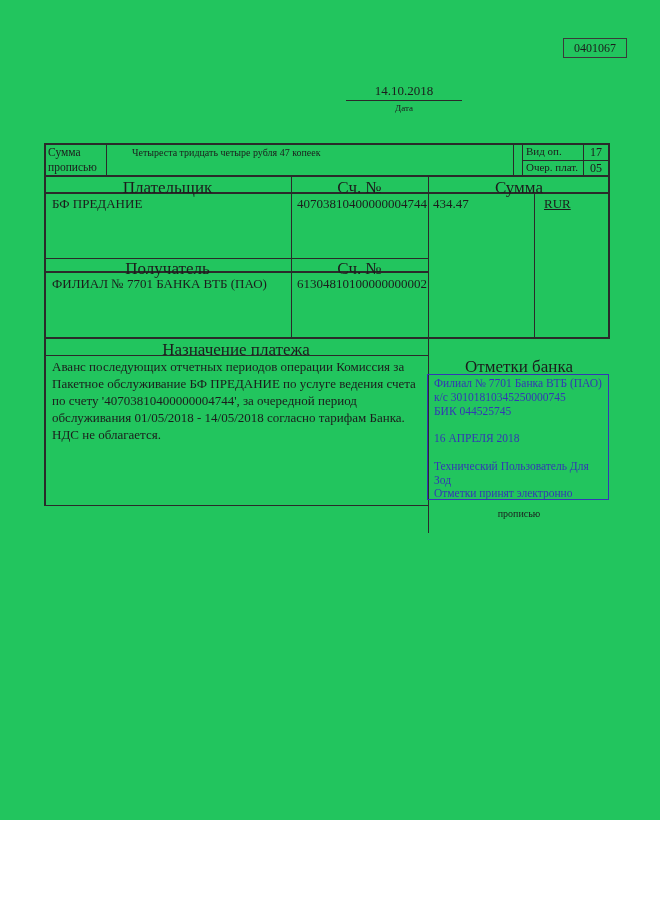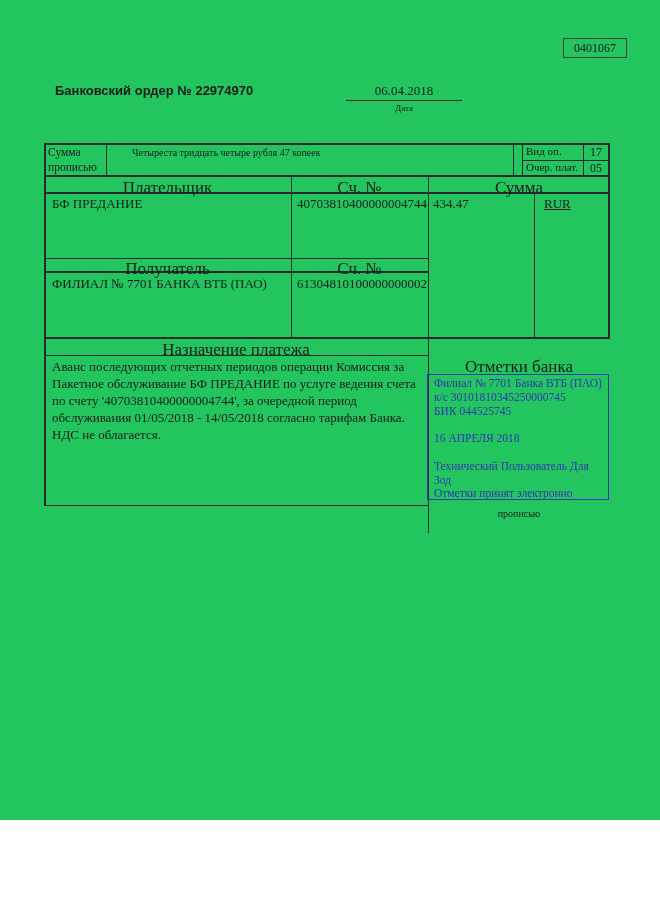--- a/index.html
+++ b/index.html
@@ -68,22 +68,21 @@
 
   .signatures-label{position:absolute;left:428px;top:508px;width:182px;font-size:10px;}
 </style>
 </head>
 <body>
 
 <div class="page">
 
   <div class="form-code-box">0401067</div>
 
-  <div class="doc-title">Банковский ордер № 22974970</div>
-  <div class="date-value">06.04.2018</div>
+  <div class="date-value">14.10.2018</div>
   <div class="date-rule"></div>
   <div class="date-label">Дата</div>
 
   <div class="hline" style="left:44px;top:143px;width:566px;height:2px;"></div>
   <div class="hline" style="left:522px;top:160px;width:88px;height:1px;"></div>
   <div class="hline" style="left:44px;top:175px;width:566px;height:2px;"></div>
   <div class="hline" style="left:44px;top:192px;width:566px;height:2px;"></div>
   <div class="hline" style="left:44px;top:258px;width:384px;height:1px;"></div>
   <div class="hline" style="left:44px;top:271px;width:384px;height:2px;"></div>
   <div class="hline" style="left:44px;top:337px;width:566px;height:2px;"></div>

